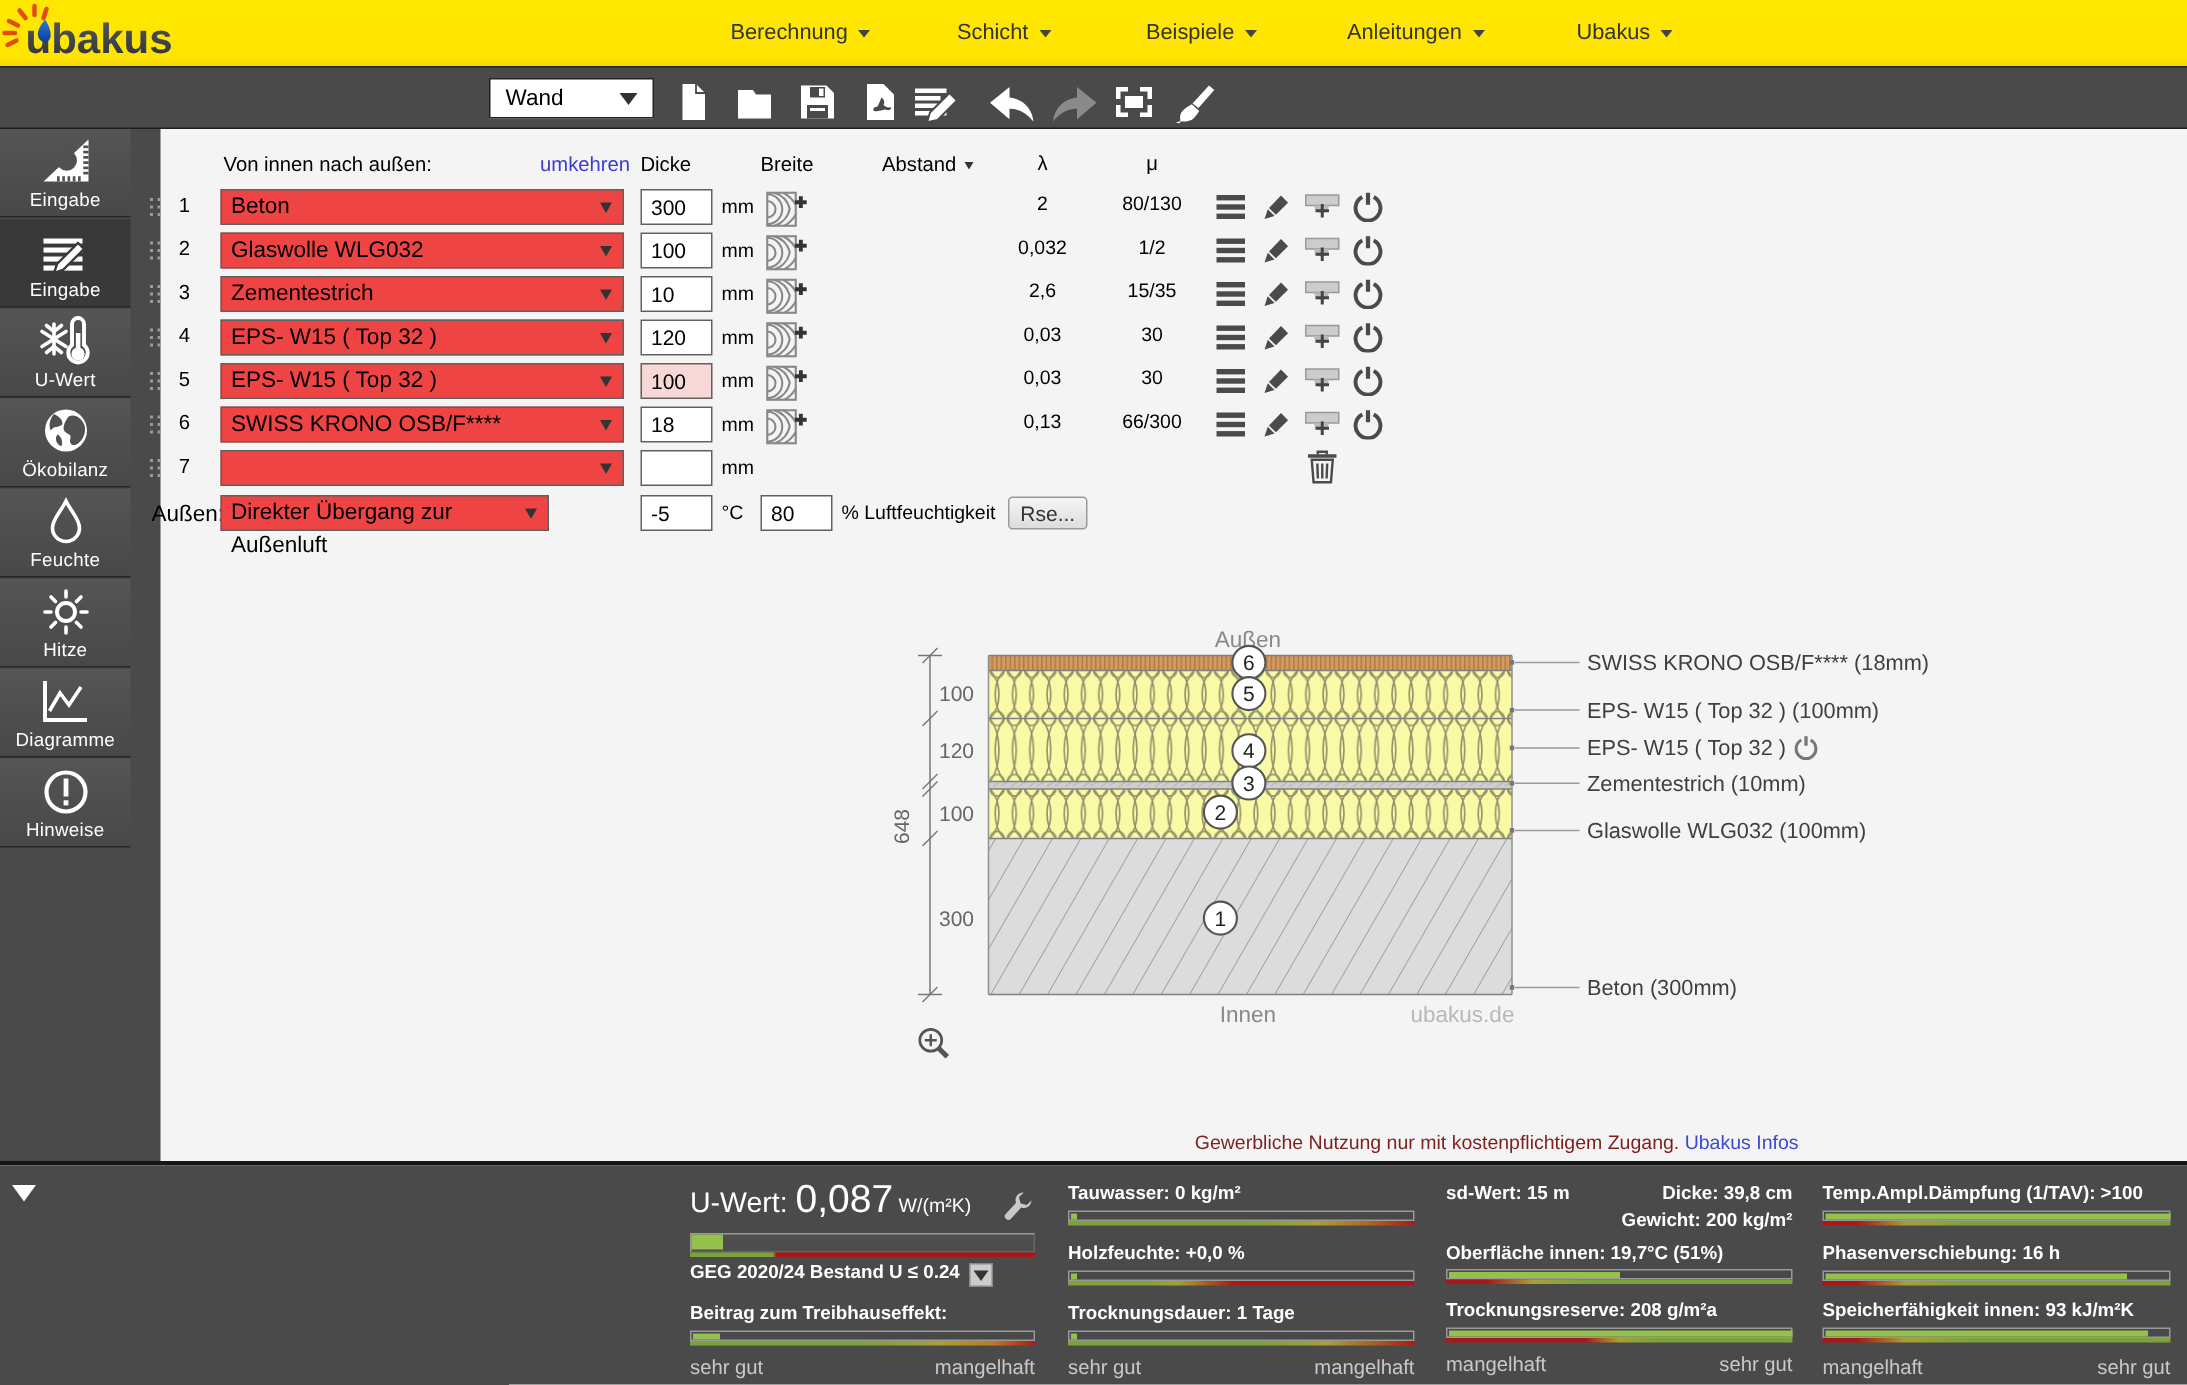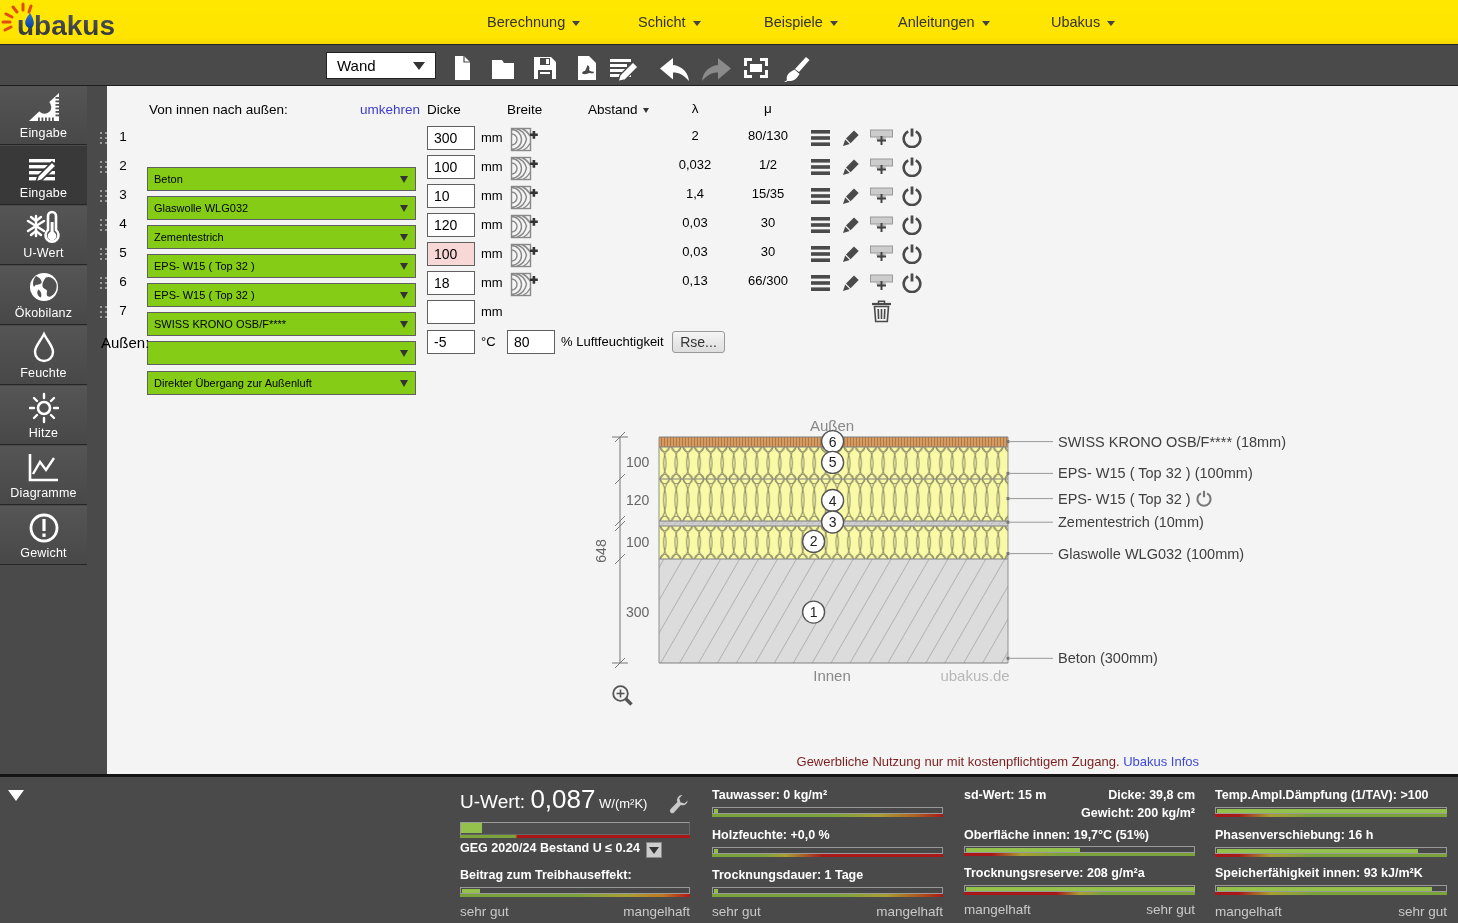--- a/index.html
+++ b/index.html
@@ -19,21 +19,21 @@
 #wandsel .arr { position:absolute; right:10px; top:9px; width:0; height:0; border-left:6px solid transparent; border-right:6px solid transparent; border-top:8px solid #333; }
 
 
 #sidebar { position:absolute; left:0; top:86px; width:107px; height:688px; background:#4a4a4a; }
 .sitem { position:absolute; left:0; width:87px; height:59px; border-bottom:1px solid #262626; background:linear-gradient(#555,#484848); text-align:center; }
 .sitem.active { background:#393939; }
 .sitem .lbl { position:absolute; left:0; right:0; bottom:4px; color:#fff; font-size:12.5px; letter-spacing:0.2px; }
 
 
 .thead { position:absolute; font-size:13.5px; color:#000; }
-.sel { position:absolute; height:24px; background:#84cc16; border:1px solid #606060; font-size:11px; color:#000; line-height:22px; padding-left:6px;margin-top:41px; }
+.sel { position:absolute; height:24px; background:#ef4444; border:1px solid #606060; font-size:15px; color:#000; line-height:22px; padding-left:6px; }
 .sel .sarr { position:absolute; right:7px; top:8px; width:0; height:0; border-left:4.5px solid transparent; border-right:4.5px solid transparent; border-top:7px solid #333; }
 .inp { position:absolute; width:48px; height:24px; background:#fff; border:1px solid #606060; font-size:14px; color:#000; line-height:22px; padding-left:6px; }
 .rownum { position:absolute; font-size:13.5px; color:#000; width:20px; text-align:center; }
 .unit { position:absolute; font-size:13px; color:#000; }
 .lam { position:absolute; width:60px; text-align:center; font-size:13px; color:#000; }
 .drag { position:absolute; width:7px; height:12px; }
 .drag i { position:absolute; width:2px; height:2px; background:#9a9a9a; }
 
 
 #bbar { position:absolute; left:0; top:777px; width:1458px; height:146px; background:#4a4a4a; color:#fff; }
@@ -208,21 +208,21 @@
       <path d="M7 22 l7 -12 l6 8 l8 -12" stroke="#fff" stroke-width="2.4" fill="none"></path>
     </svg>
     <div class="lbl">Diagramme</div>
   </div>
   <div class="sitem" style="top:420px">
     <svg width="34" height="34" style="margin-top:5px" viewBox="0 0 34 34">
       <circle cx="17" cy="17" r="13" fill="none" stroke="#fff" stroke-width="2.8"></circle>
       <rect x="15.4" y="8" width="3.2" height="12" fill="#fff"></rect>
       <rect x="15.4" y="22.5" width="3.2" height="3.4" fill="#fff"></rect>
     </svg>
-    <div class="lbl">Gewicht</div>
+    <div class="lbl">Hinweise</div>
   </div>
 </div>
 
 <div class="thead" style="left:149px;top:102px">Von innen nach außen:</div>
 <div class="thead" style="left:360px;top:102px;color:#3c3ccd">umkehren</div>
 <div class="thead" style="left:427px;top:102px">Dicke</div>
 <div class="thead" style="left:507px;top:102px">Breite</div>
 <div class="thead" style="left:588px;top:102px">Abstand <span class="caret" style="border-top-color:#333;border-left-width:3.5px;border-right-width:3.5px;margin-left:2px"></span></div>
 <div class="thead" style="left:665px;top:101px;width:60px;text-align:center">λ</div>
 <div class="thead" style="left:738px;top:101px;width:60px;text-align:center">μ</div>
@@ -337,21 +337,21 @@
 <svg class="abs" style="left:510px;top:185px" width="28" height="25" viewBox="0 0 28 25">
 <rect x="1.5" y="1.5" width="19" height="22" fill="none" stroke="#888" stroke-width="1.4"></rect>
 <g fill="none" stroke="#888" stroke-width="1.4">
 <path d="M1.5 7 A 5.5 5.5 0 0 1 7 12.5 A 5.5 5.5 0 0 1 1.5 18"></path>
 <path d="M1.5 2.5 A 10 10 0 0 1 11.5 12.5 A 10 10 0 0 1 1.5 22.5"></path>
 <path d="M6 1.5 A 15 15 0 0 1 16.5 12 A 15 15 0 0 1 6.5 23.5"></path>
 <path d="M12 1.5 A 20 20 0 0 1 20.5 9.5 M20.5 16 A 20 20 0 0 1 13 23.5"></path>
 </g>
 <path d="M22 5.5 h2.6 v-2.6 h2.6 v2.6 h2.6 v2.6 h-2.6 v2.6 h-2.6 v-2.6 h-2.6 z" fill="#333" transform="translate(-2,1)"></path>
 </svg>
-<div class="lam" style="left:665px;top:186px">1,4</div>
+<div class="lam" style="left:665px;top:186px">2,6</div>
 <div class="lam" style="left:738px;top:186px">15/35</div>
 <svg class="abs" style="left:810px;top:186px" width="112" height="20" viewBox="0 0 112 20">
 <g fill="#4a4a4a">
         <rect x="1" y="2" width="19" height="3.6"></rect>
         <rect x="1" y="8.2" width="19" height="3.6"></rect>
         <rect x="1" y="14.4" width="19" height="3.6"></rect>
       </g>
 <g transform="translate(31,0)">
         <path d="M2 18 l2.2 -6.5 l4.5 4.5 z" fill="#4a4a4a"></path>
         <path d="M5 10.6 L13 2.4 l4.7 4.7 L9.6 15.2 z" fill="#4a4a4a"></path>
@@ -531,21 +531,21 @@
 <path d="M3.5 6.5 L17.5 6.5 L16.3 21.5 L4.7 21.5 Z"></path>
 <line x1="1" y1="4" x2="20" y2="4" stroke-width="2.2"></line>
 <path d="M7.5 3 L7.5 1.2 L13.5 1.2 L13.5 3" stroke-width="1.6"></path>
 <line x1="7.2" y1="9" x2="7.6" y2="19"></line>
 <line x1="10.5" y1="9" x2="10.5" y2="19"></line>
 <line x1="13.8" y1="9" x2="13.4" y2="19"></line>
 </g>
 </svg>
 
 <div class="thead" style="left:101px;top:334px;font-size:15px">Außen:</div>
-<div class="sel" style="left:147px;top:330px;width:269px">Direkter Übergang zur Außenluft<span class="sarr"></span></div>
+<div class="sel" style="left:147px;top:330px;width:219px">Direkter Übergang zur Außenluft<span class="sarr"></span></div>
 <div class="inp" style="left:427px;top:330px">-5</div>
 <div class="unit" style="left:481px;top:334px">°C</div>
 <div class="inp" style="left:507px;top:330px">80</div>
 <div class="unit" style="left:561px;top:334px">% Luftfeuchtigkeit</div>
 <div class="abs" style="left:672px;top:331px;width:53px;height:22px;background:linear-gradient(#f5f5f5,#ddd);border:1px solid #999;border-radius:3px;font-size:14px;color:#333;text-align:center;line-height:21px">Rse...</div>
 
 <svg class="abs" style="left:595px;top:415px" width="700" height="300" viewBox="0 0 700 300" font-family="Liberation Sans, sans-serif">
 <defs>
 <pattern id="pi32" width="11.5" height="32" patternUnits="userSpaceOnUse">
 <rect width="11.5" height="32" fill="#f9f9a6"></rect>

